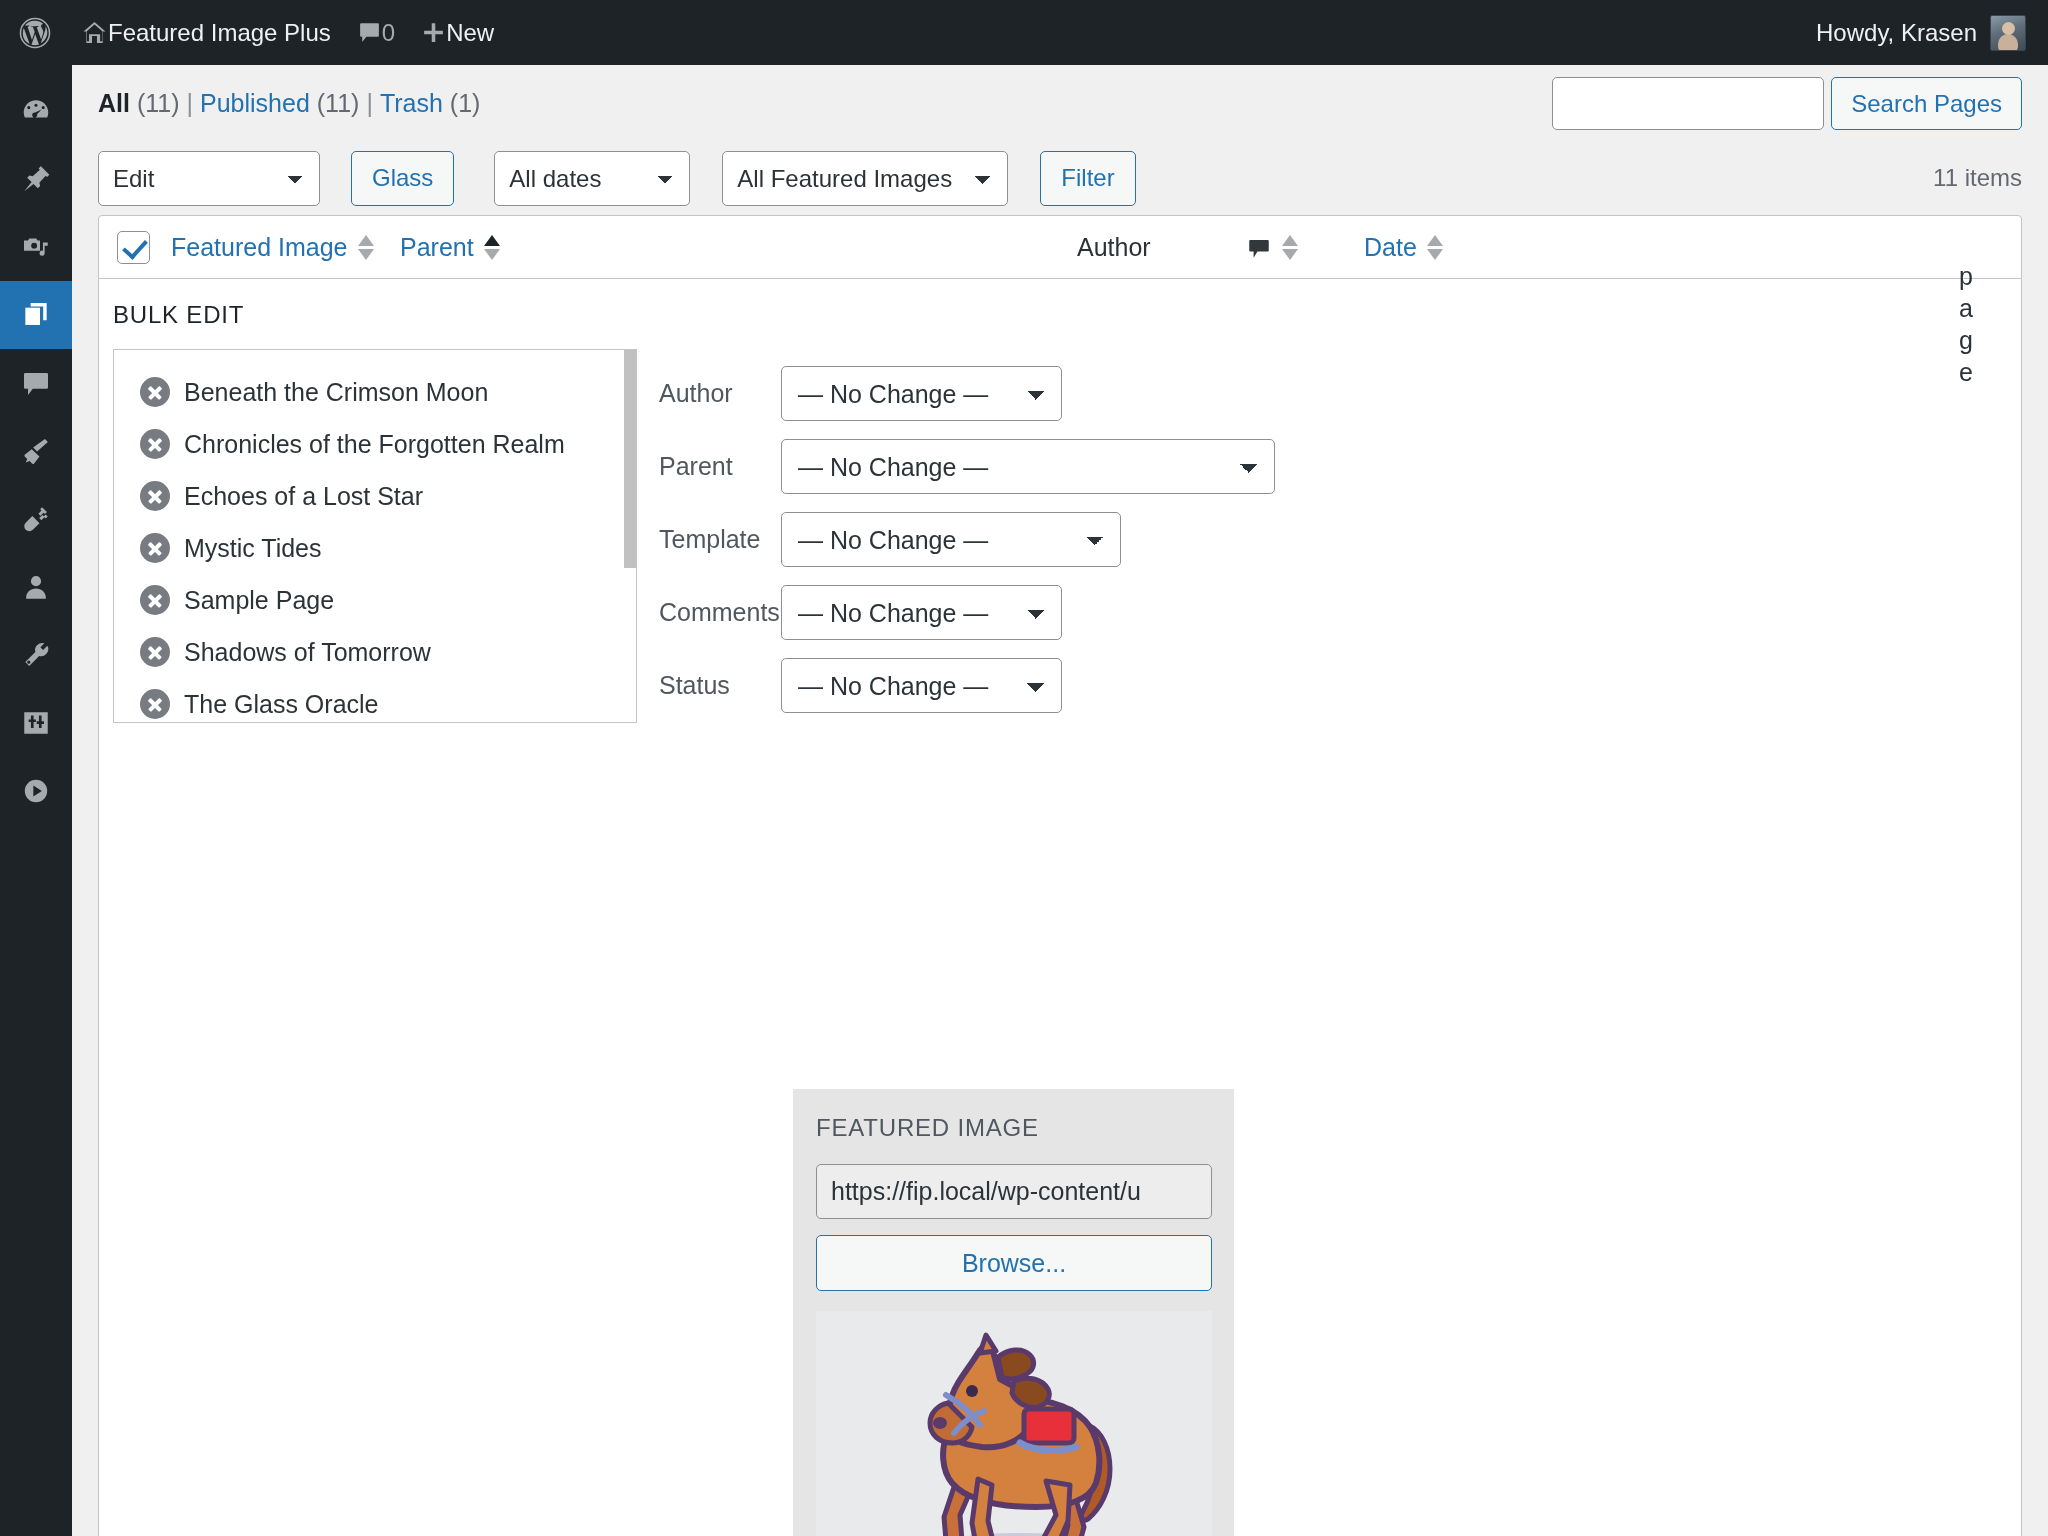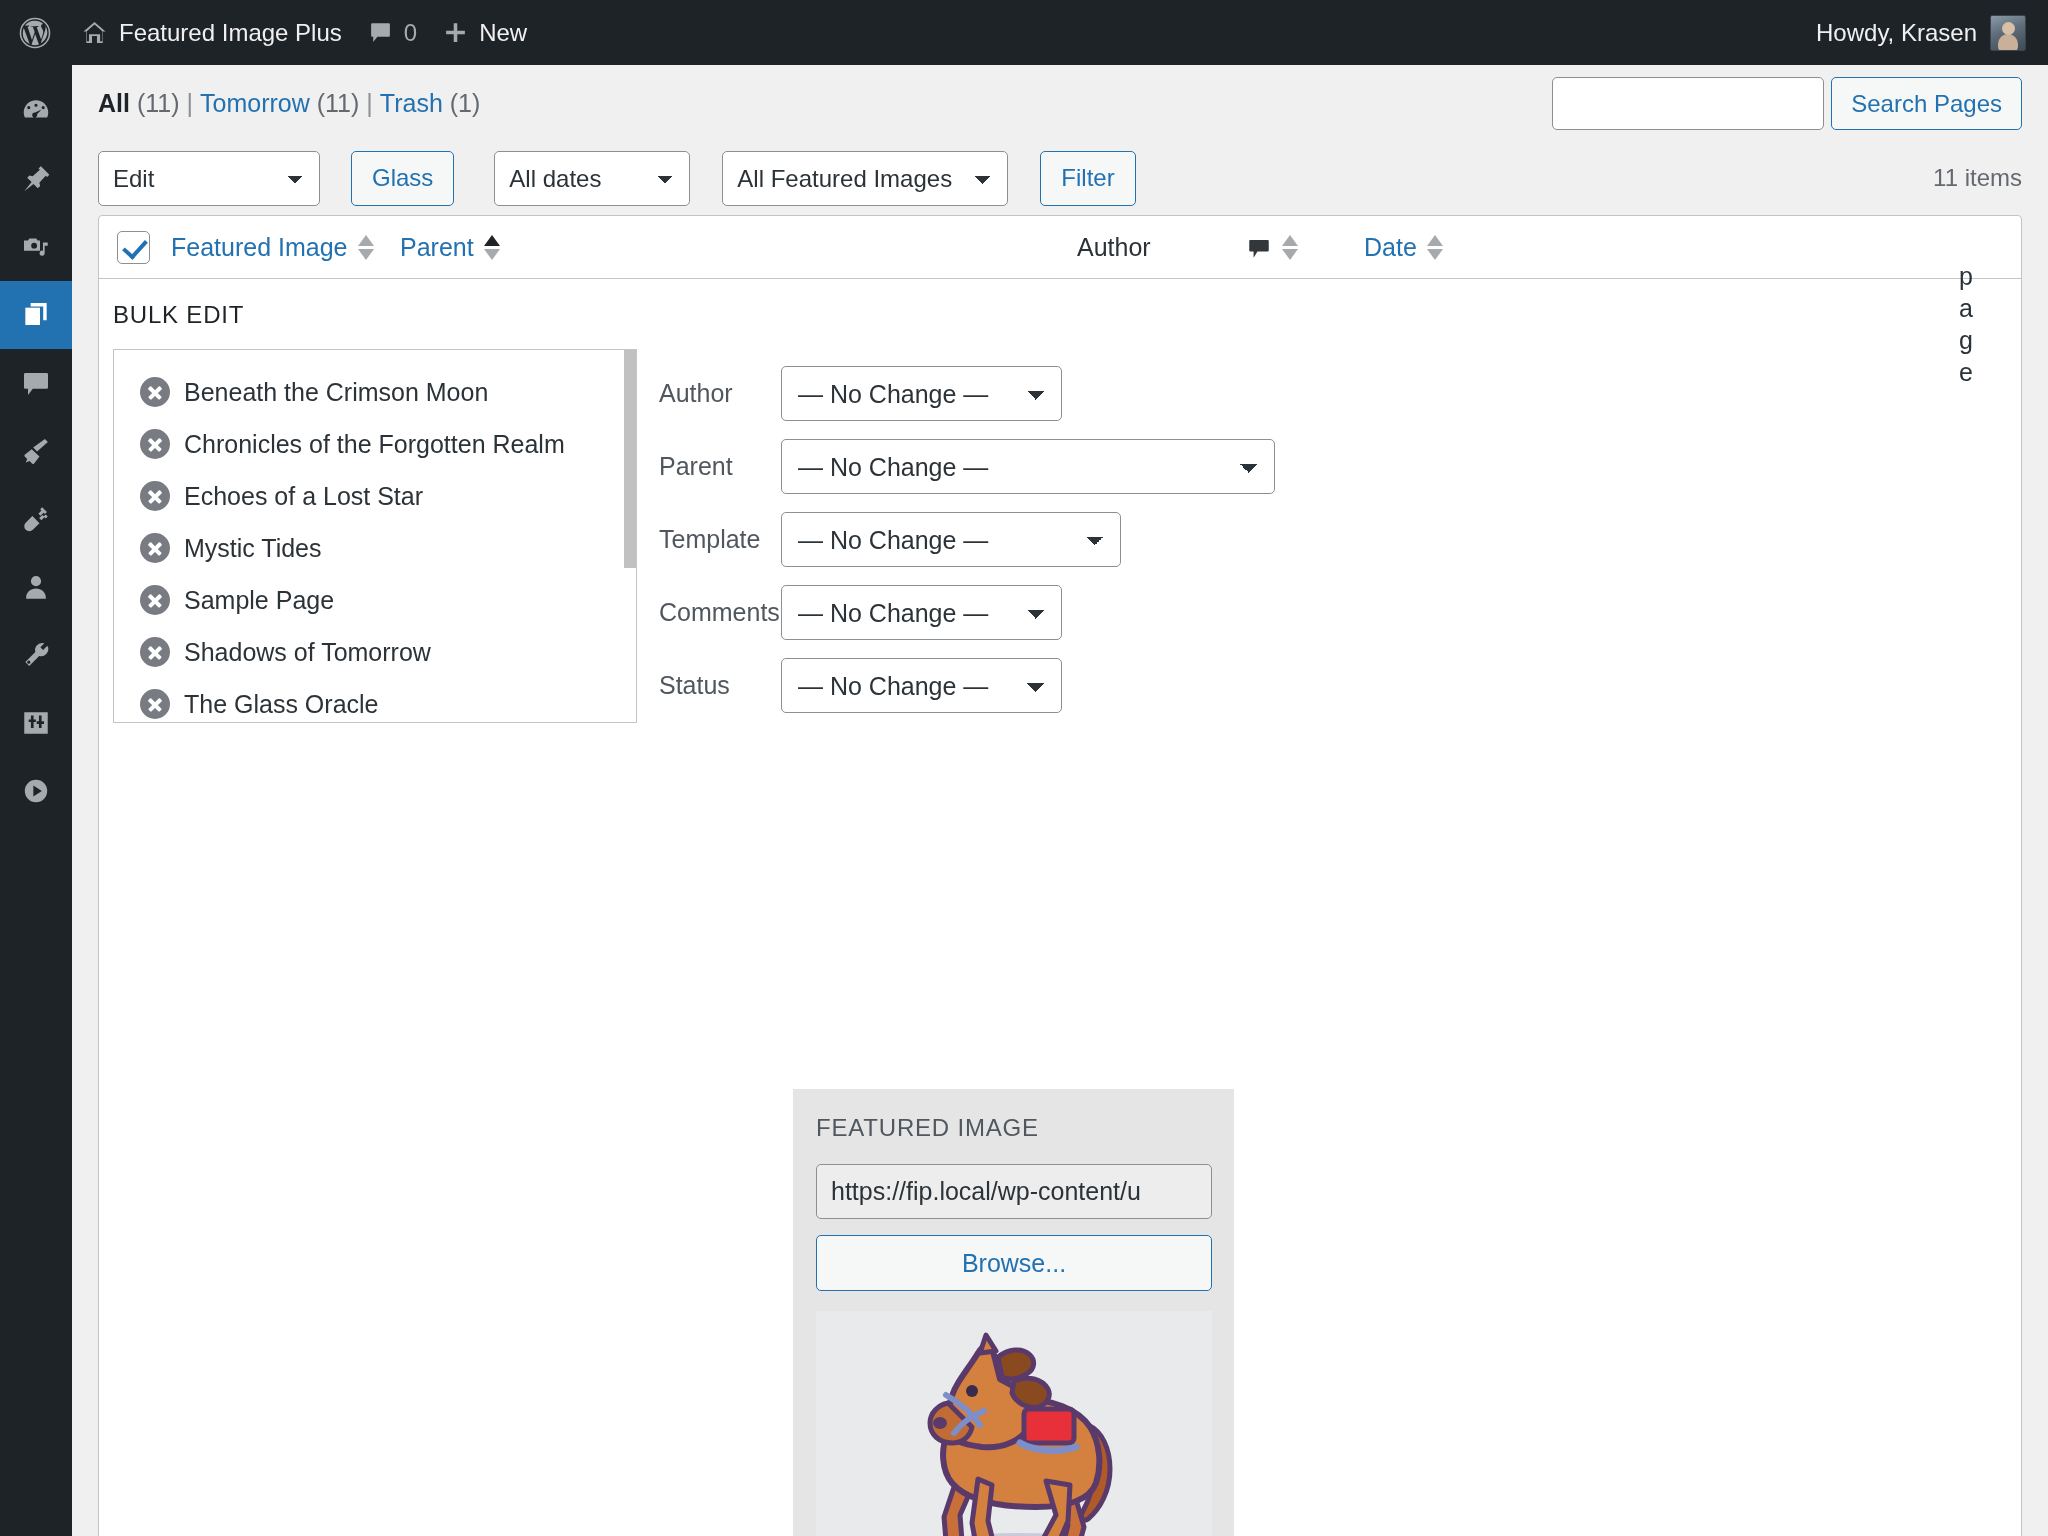--- a/index.html
+++ b/index.html
@@ -15,21 +15,21 @@
     position: absolute; top: 0; left: 0;
     width: 2048px; height: 65px;
     background: #1d2327;
     display: flex; align-items: center;
     color: #f0f0f1;
     font-size: 24px;
     z-index: 50;
   }
   .ab-left { display: flex; align-items: center; height: 65px; }
   .ab-item {
-    display: flex; align-items: center; gap: 11px;
+    display: flex; align-items: center; 
     height: 65px; padding: 0 13px;
     color: #f0f0f1; white-space: nowrap;
   }
   #wp-logo-item { padding-left: 18px; padding-right: 16px; }
   .wp-logo-glyph {
     width: 34px; height: 34px; display: block; fill: #a7aaad;
   }
   .home-glyph { width: 27px; height: 27px; fill: #a7aaad; display:block; }
   .comment-glyph { width: 25px; height: 25px; fill: #a7aaad; display:block; }
   .plus-glyph { width: 25px; height: 25px; fill: #a7aaad; display:block; }
@@ -424,21 +424,21 @@
     <svg viewBox="0 0 24 24">
       <path d="M12 3.6a8.4 8.4 0 1 1 0 16.8 8.4 8.4 0 0 1 0-16.8zm-2 4.3v8.2l6.4-4.1L10 7.9z"></path>
     </svg>
   </div>
 </div>
 
 <div id="wpcontent">
 
   <div id="toprow">
     <div id="subsubsub">
-      <span class="cur">All</span><span class="count"> </span><span class="count">(11)</span><span class="sep">|</span><a href="#">Tomorrow</a><span class="count"> </span><span class="count">(11)</span><span class="sep">|</span><a href="#">Trash</a><span class="count"> </span><span class="count">(1)</span>
+      <span class="cur">All</span><span class="count"> </span><span class="count">(11)</span><span class="sep">|</span><a href="#">Published</a><span class="count"> </span><span class="count">(11)</span><span class="sep">|</span><a href="#">Trash</a><span class="count"> </span><span class="count">(1)</span>
     </div>
 
     <div id="searchbox">
       <input id="search-input" type="text" value="" style="">
       <button id="search-submit">Search Pages</button>
     </div>
   </div>
 
   <div id="tablenav">
     <select id="bulk-action-selector" class="nav-select">

